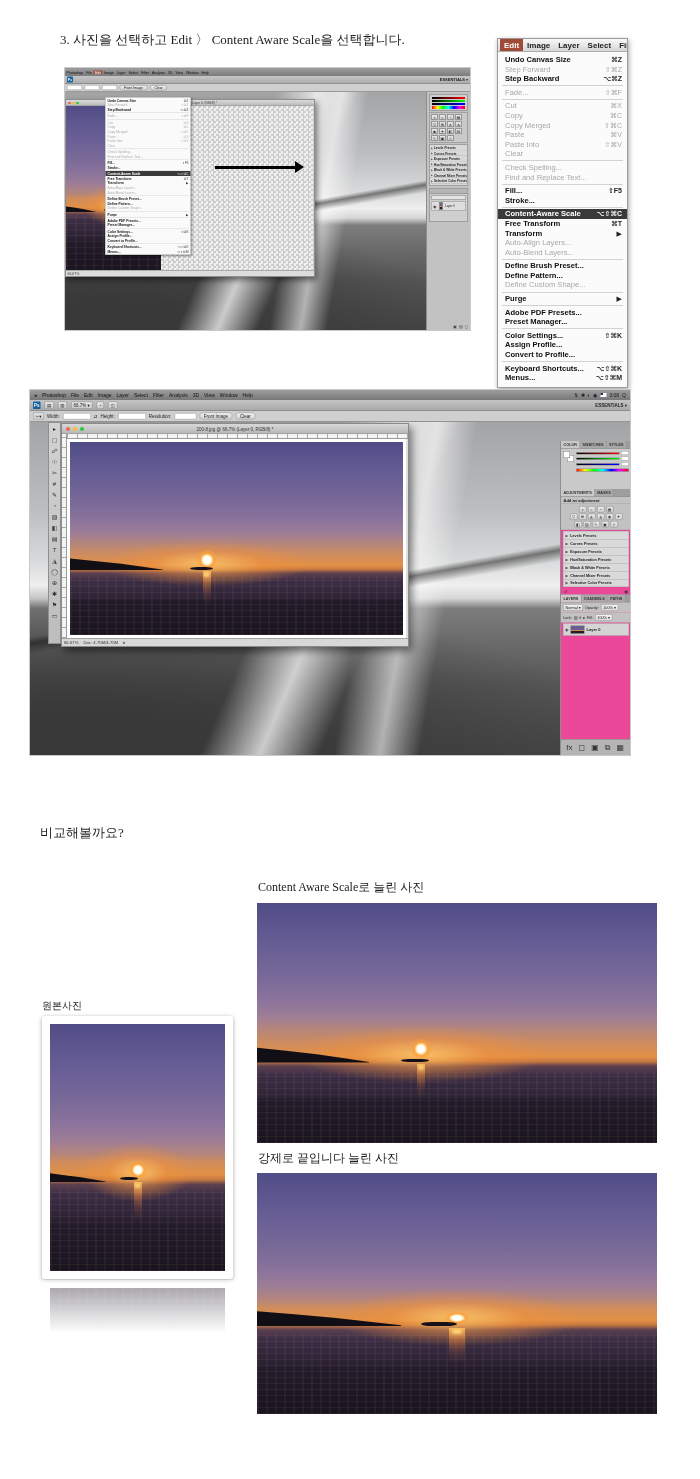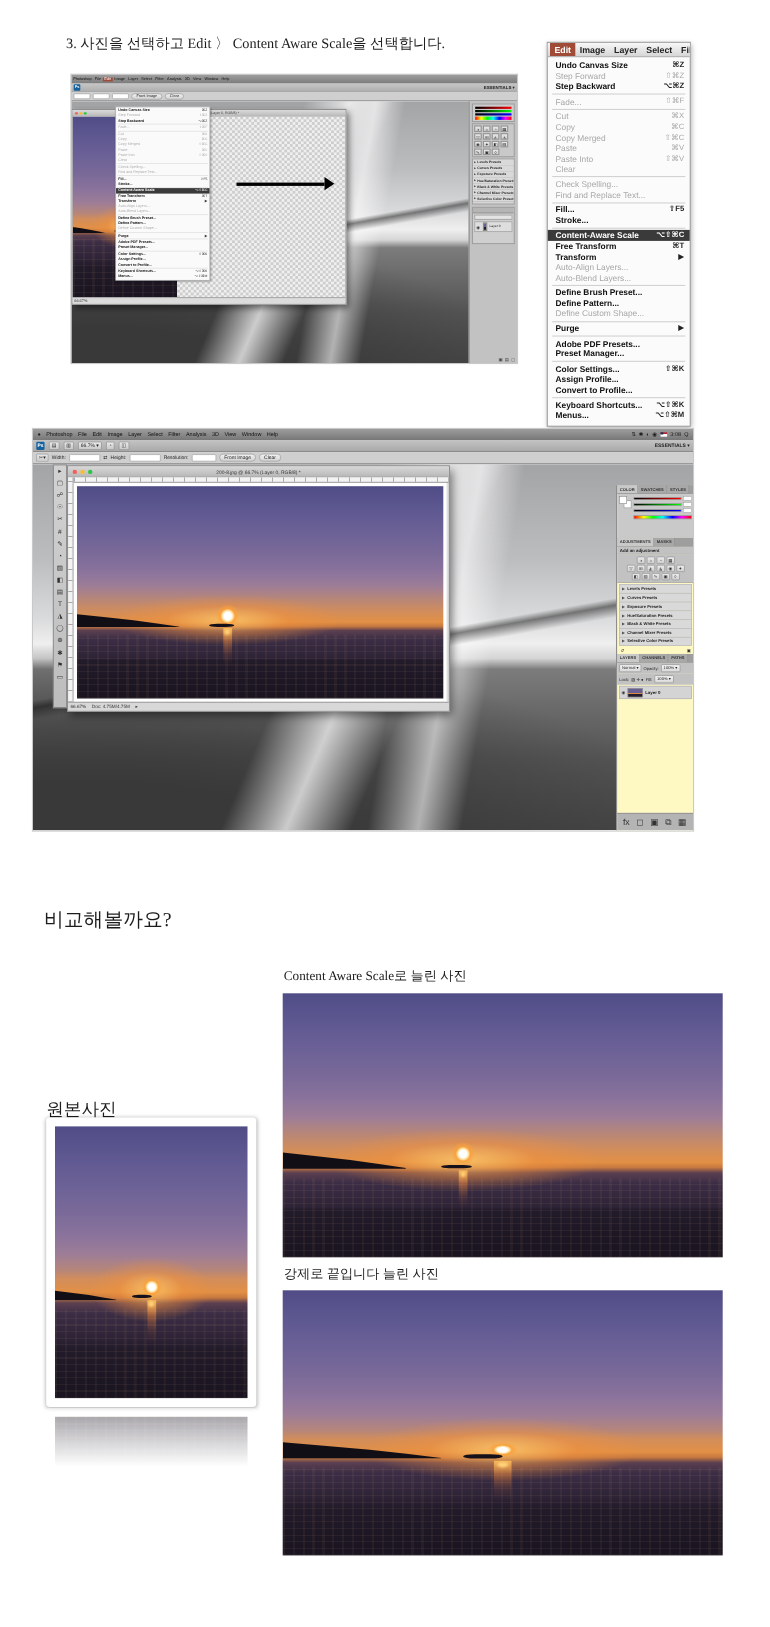--- a/index.html
+++ b/index.html
@@ -2,23 +2,23 @@
 <html><head>
 <meta charset="utf-8">
 <style>
   html,body{margin:0;padding:0;background:#fff;}
   *{box-sizing:border-box;}
   .page{position:relative;width:700px;height:1479px;background:#fff;overflow:hidden;
         font-family:"Liberation Sans","DejaVu Sans",sans-serif;}
   .ktext{position:absolute;font-family:"Liberation Serif","DejaVu Serif",serif;color:#1c1c1c;white-space:nowrap;}
   .t-step3{left:60px;top:31px;font-size:13px;}
   .t-step4{left:50px;top:358px;font-size:13px;}
-  .t-compare{left:40px;top:824px;font-size:18px;}
+  .t-compare{left:40px;top:824px;font-size:13px;}
   .t-label-cas{left:258px;top:879px;font-size:12px;}
-  .t-label-orig{left:42px;top:999px;font-size:16px;}
+  .t-label-orig{left:42px;top:999px;font-size:10px;}
   .t-label-forced{left:258px;top:1150px;font-size:12px;}
   .t-footer{left:60px;top:1441px;font-size:12.5px;}
 
   
   .s50{transform:scale(.5);transform-origin:0 0;width:200%;height:200%;display:flex;align-items:center;white-space:nowrap;}
   .s50b{transform:scale(.5);transform-origin:0 0;width:200%;}
 
   
   .sunset{position:absolute;overflow:hidden;
     background:
@@ -184,21 +184,21 @@
   .tl i{width:4px;height:4px;border-radius:50%;display:block;}
   .tl .r{background:#f35f57;} .tl .y{background:#fdbc2e;} .tl .g{background:#2ac840;}
   .lg-ruler-h{position:absolute;top:10px;left:5px;right:0;height:5px;background:#f3f3f3;
     background-image:repeating-linear-gradient(90deg,#a9a9a9 0 1px,transparent 1px 10px);border-bottom:1px solid #9b9b9b;}
   .lg-ruler-v{position:absolute;top:10px;left:0;bottom:8px;width:5px;background:#f3f3f3;
     background-image:repeating-linear-gradient(0deg,#a9a9a9 0 1px,transparent 1px 10px);border-right:1px solid #9b9b9b;}
   .lg-canvas{position:absolute;left:5px;top:15px;right:2px;bottom:8px;background:#fff;}
   .lg-photo{inset:3px;}
   .lg-docstatus{position:relative;height:8px;position:absolute;left:0;right:0;bottom:0;background:#d8d8d8;border-top:1px solid #a5a5a5;overflow:hidden;}
   .lg-docstatus .s50{padding:0 4px;gap:10px;font-size:8.5px;color:#333;}
-  .lg-panels{position:absolute;right:0;top:0;bottom:0;width:70px;background:#fef9c3;border-left:1px solid #8e8e8e;overflow:hidden;z-index:2;margin-top:19px;}
+  .lg-panels{position:absolute;right:0;top:0;bottom:0;width:70px;background:#ec4899;border-left:1px solid #8e8e8e;overflow:hidden;z-index:2;margin-top:19px;}
   .pscale{width:140px;height:666px;transform:scale(.5);transform-origin:0 0;font-family:"Liberation Sans","DejaVu Sans",sans-serif;}
   .ptab-row{height:16px;display:flex;background:#9e9e9e;border-bottom:1px solid #8a8a8a;align-items:stretch;overflow:hidden;}
   .ptab{font:700 7.5px/16px "Liberation Sans",sans-serif;color:#333;padding:0 5px;background:#a8a8a8;border-right:1px solid #8a8a8a;white-space:nowrap;}
   .ptab.active{background:#c9c9c9;}
   .pnl-color{height:80px;background:#c9c9c9;padding:4px;display:flex;gap:4px;}
   .swatch-pair{position:relative;width:22px;height:22px;}
   .swatch-pair .fg{position:absolute;left:0;top:0;width:14px;height:14px;background:#fff;border:1px solid #777;z-index:1;}
   .swatch-pair .bg{position:absolute;right:0;bottom:0;width:14px;height:14px;background:#fff;border:1px solid #777;}
   .sliders{flex:1;display:flex;flex-direction:column;gap:3px;}
   .sl{display:flex;align-items:center;gap:3px;height:8px;}

